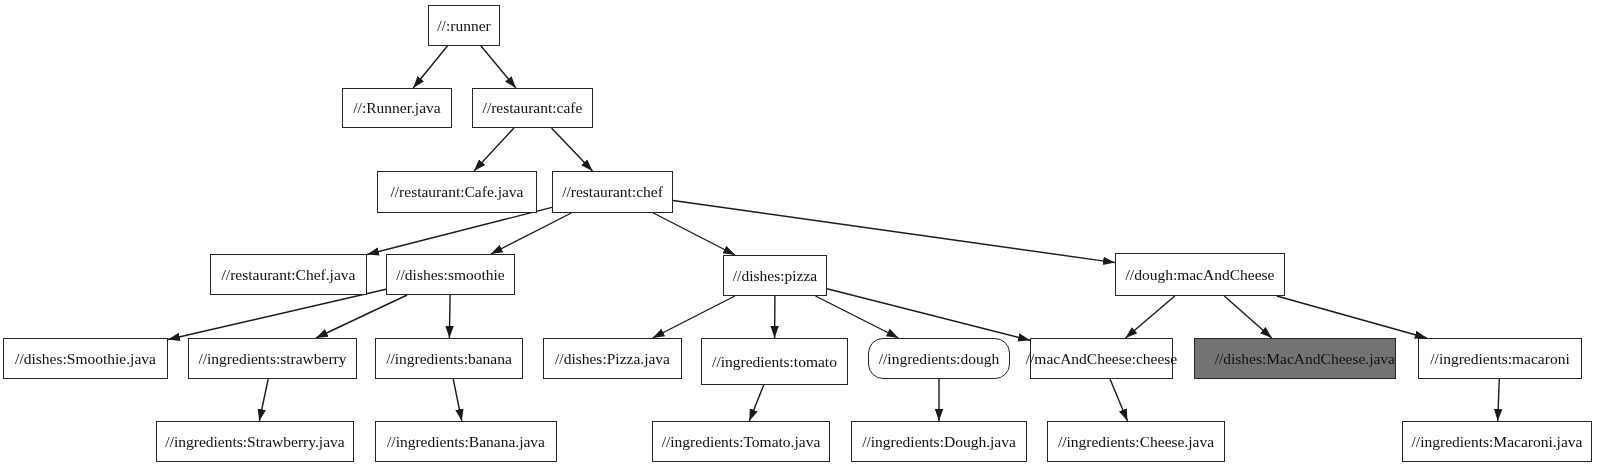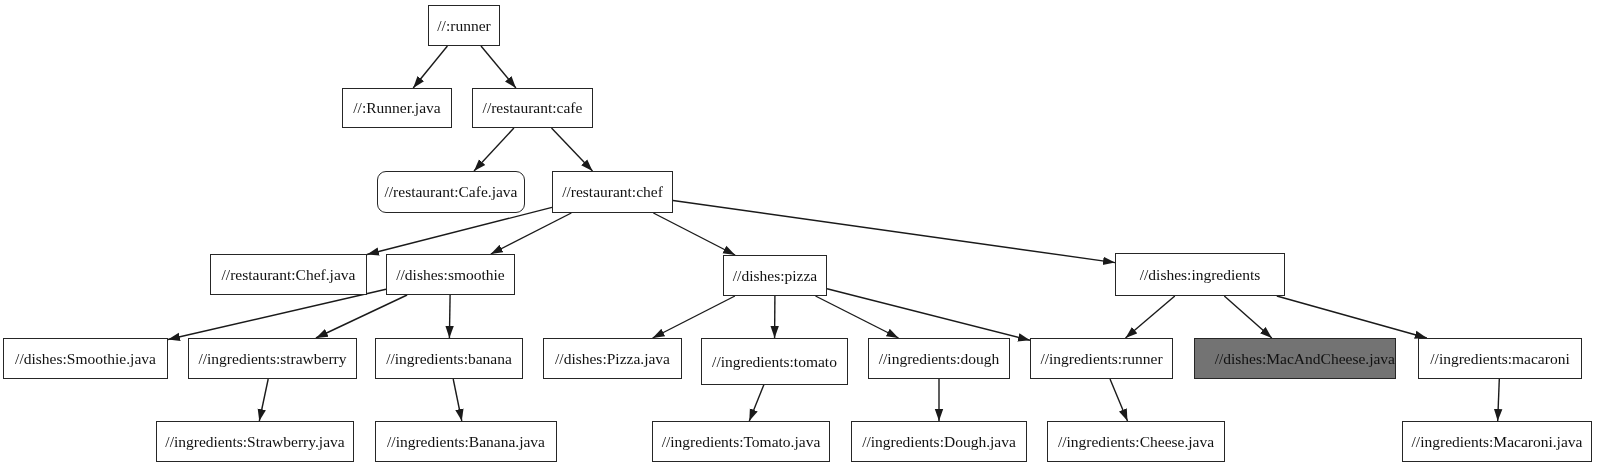--- a/index.html
+++ b/index.html
@@ -73,58 +73,58 @@
   <div id="nodes-layer">
       <div class="node" style="left: 428px; top: 5px; width: 72px; height: 41px; border-color: rgb(38, 38, 38); background: rgb(255, 255, 255);">
         <span>//:runner</span>
       </div>
       <div class="node" style="left: 342px; top: 88px; width: 110px; height: 40px; border-color: rgb(38, 38, 38); background: rgb(255, 255, 255);">
         <span>//:Runner.java</span>
       </div>
       <div class="node" style="left: 472px; top: 88px; width: 121px; height: 40px; border-color: rgb(38, 38, 38); background: rgb(255, 255, 255);">
         <span>//restaurant:cafe</span>
       </div>
-      <div class="node" style="left: 377px; top: 171px; width: 148px; height: 42px; border-color: rgb(38, 38, 38); background: rgb(255, 255, 255); border-radius: 9px;">
+      <div class="node" style="left: 377px; top: 171px; width: 160px; height: 42px; border-color: rgb(38, 38, 38); background: rgb(255, 255, 255);">
         <span>//restaurant:Cafe.java</span>
       </div>
       <div class="node" style="left: 552px; top: 171px; width: 121px; height: 42px; border-color: rgb(38, 38, 38); background: rgb(255, 255, 255);">
         <span>//restaurant:chef</span>
       </div>
       <div class="node" style="left: 210px; top: 254px; width: 157px; height: 41px; border-color: rgb(38, 38, 38); background: rgb(255, 255, 255);">
         <span>//restaurant:Chef.java</span>
       </div>
       <div class="node" style="left: 386px; top: 254px; width: 129px; height: 41px; border-color: rgb(38, 38, 38); background: rgb(255, 255, 255);">
         <span>//dishes:smoothie</span>
       </div>
       <div class="node" style="left: 723px; top: 255px; width: 104px; height: 41px; border-color: rgb(38, 38, 38); background: rgb(255, 255, 255);">
         <span>//dishes:pizza</span>
       </div>
       <div class="node" style="left: 1115px; top: 253px; width: 170px; height: 43px; border-color: rgb(38, 38, 38); background: rgb(255, 255, 255);">
-        <span>//dishes:ingredients</span>
+        <span>//dough:macAndCheese</span>
       </div>
       <div class="node" style="left: 3px; top: 338px; width: 165px; height: 41px; border-color: rgb(38, 38, 38); background: rgb(255, 255, 255);">
         <span>//dishes:Smoothie.java</span>
       </div>
       <div class="node" style="left: 188px; top: 338px; width: 169px; height: 41px; border-color: rgb(38, 38, 38); background: rgb(255, 255, 255);">
         <span>//ingredients:strawberry</span>
       </div>
       <div class="node" style="left: 375px; top: 338px; width: 148px; height: 41px; border-color: rgb(38, 38, 38); background: rgb(255, 255, 255);">
         <span>//ingredients:banana</span>
       </div>
       <div class="node" style="left: 543px; top: 338px; width: 139px; height: 41px; border-color: rgb(38, 38, 38); background: rgb(255, 255, 255);">
         <span>//dishes:Pizza.java</span>
       </div>
       <div class="node" style="left: 701px; top: 338px; width: 147px; height: 47px; border-color: rgb(38, 38, 38); background: rgb(255, 255, 255);">
         <span>//ingredients:tomato</span>
       </div>
-      <div class="node" style="left: 868px; top: 338px; width: 142px; height: 41px; border-color: rgb(38, 38, 38); background: rgb(255, 255, 255);">
+      <div class="node" style="left: 868px; top: 338px; width: 142px; height: 41px; border-color: rgb(38, 38, 38); background: rgb(255, 255, 255); border-radius: 15px;">
         <span>//ingredients:dough</span>
       </div>
       <div class="node" style="left: 1030px; top: 338px; width: 143px; height: 41px; border-color: rgb(38, 38, 38); background: rgb(255, 255, 255);">
-        <span>//ingredients:runner</span>
+        <span>//macAndCheese:cheese</span>
       </div>
       <div class="node" style="left: 1194px; top: 338px; width: 202px; height: 41px; border-color: rgb(38, 38, 38); background: #737373; justify-content: flex-end;">
         <span>//dishes:MacAndCheese.java</span>
       </div>
       <div class="node" style="left: 1418px; top: 338px; width: 164px; height: 41px; border-color: rgb(38, 38, 38); background: rgb(255, 255, 255);">
         <span>//ingredients:macaroni</span>
       </div>
       <div class="node" style="left: 156px; top: 421px; width: 198px; height: 41px; border-color: rgb(38, 38, 38); background: rgb(255, 255, 255);">
         <span>//ingredients:Strawberry.java</span>
       </div>

